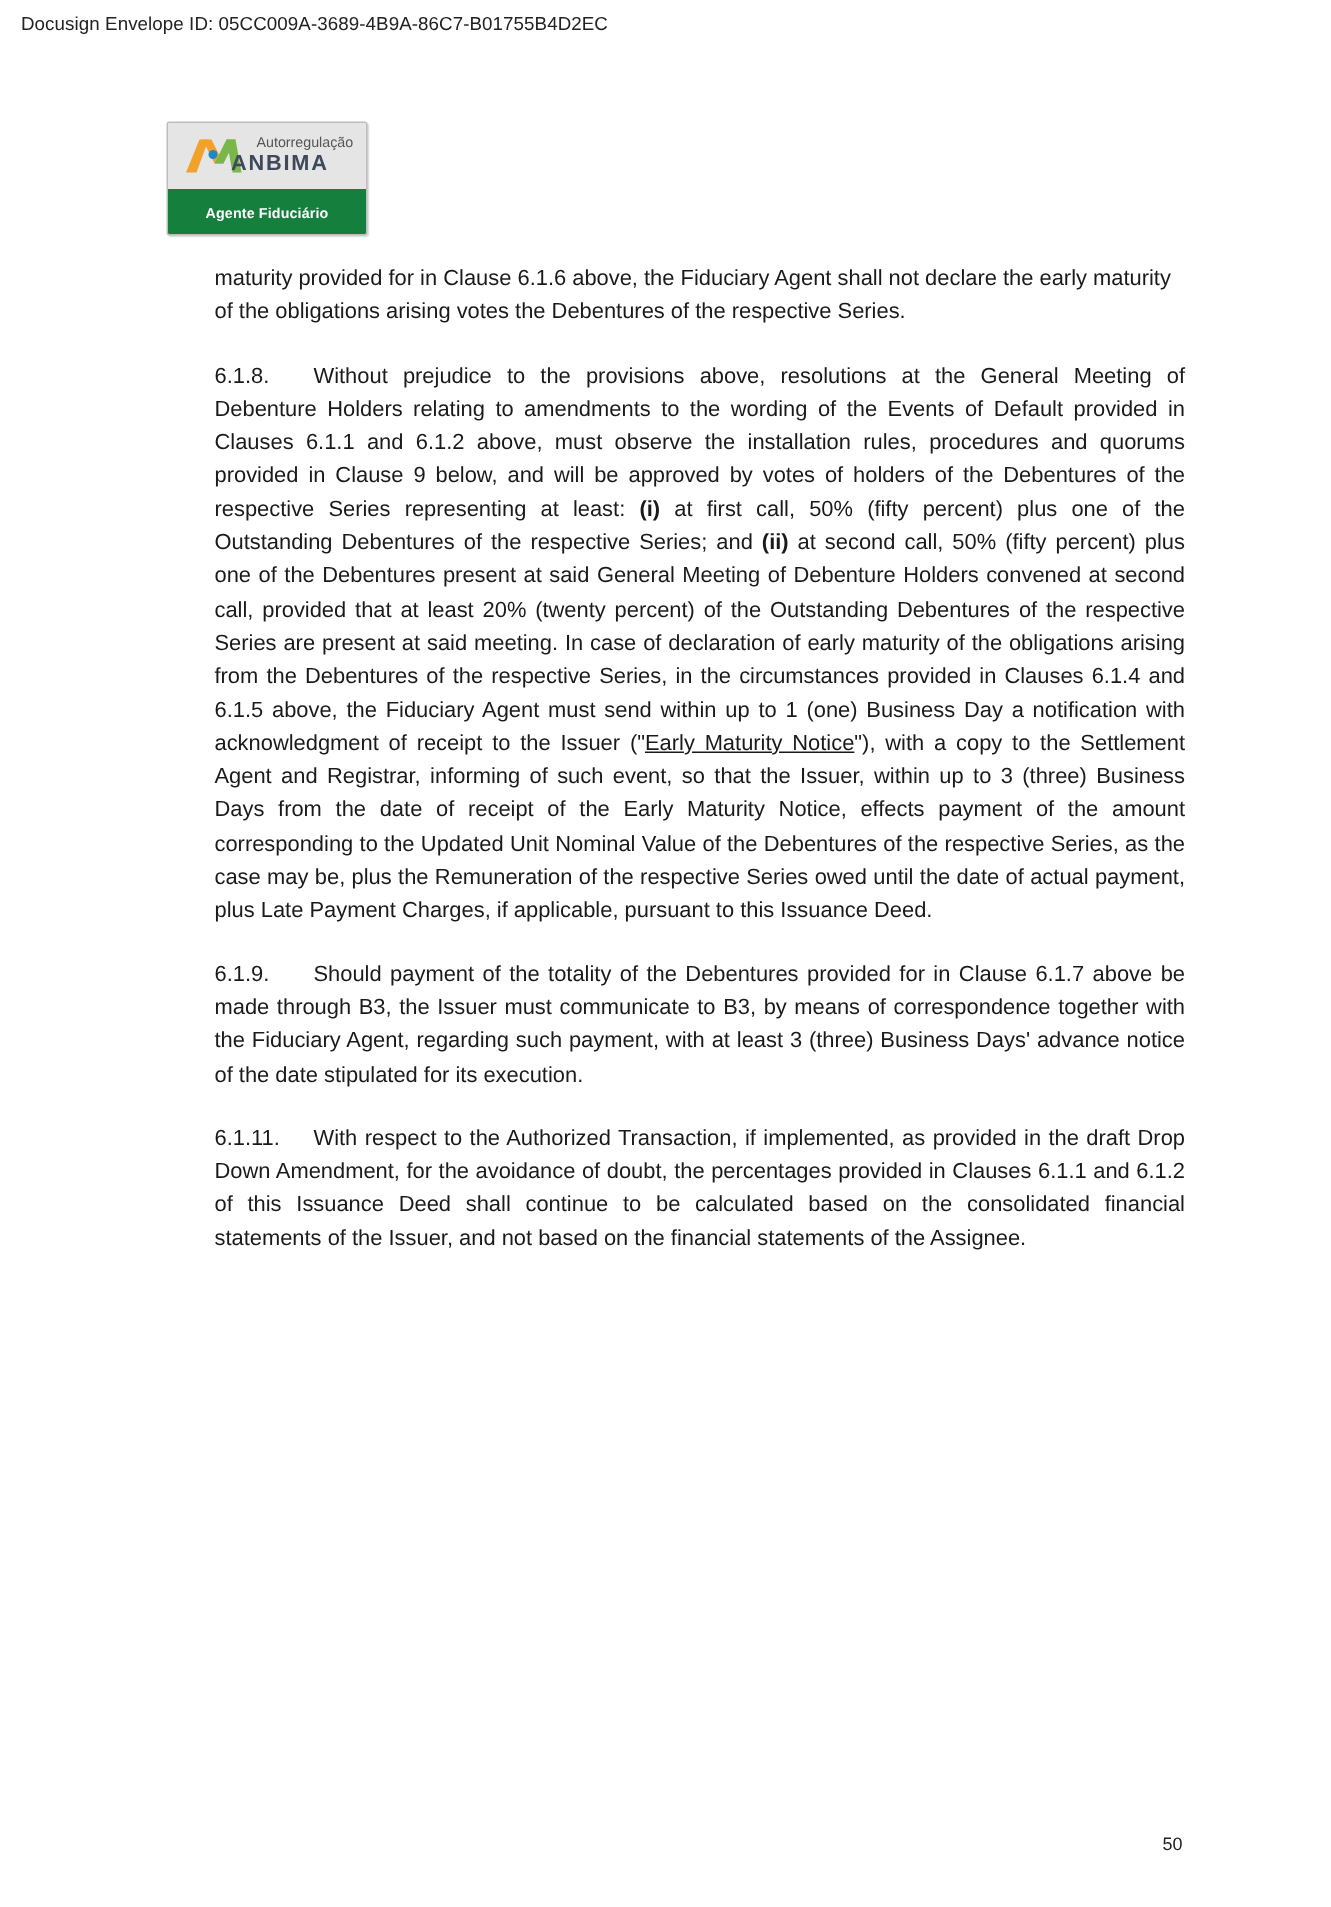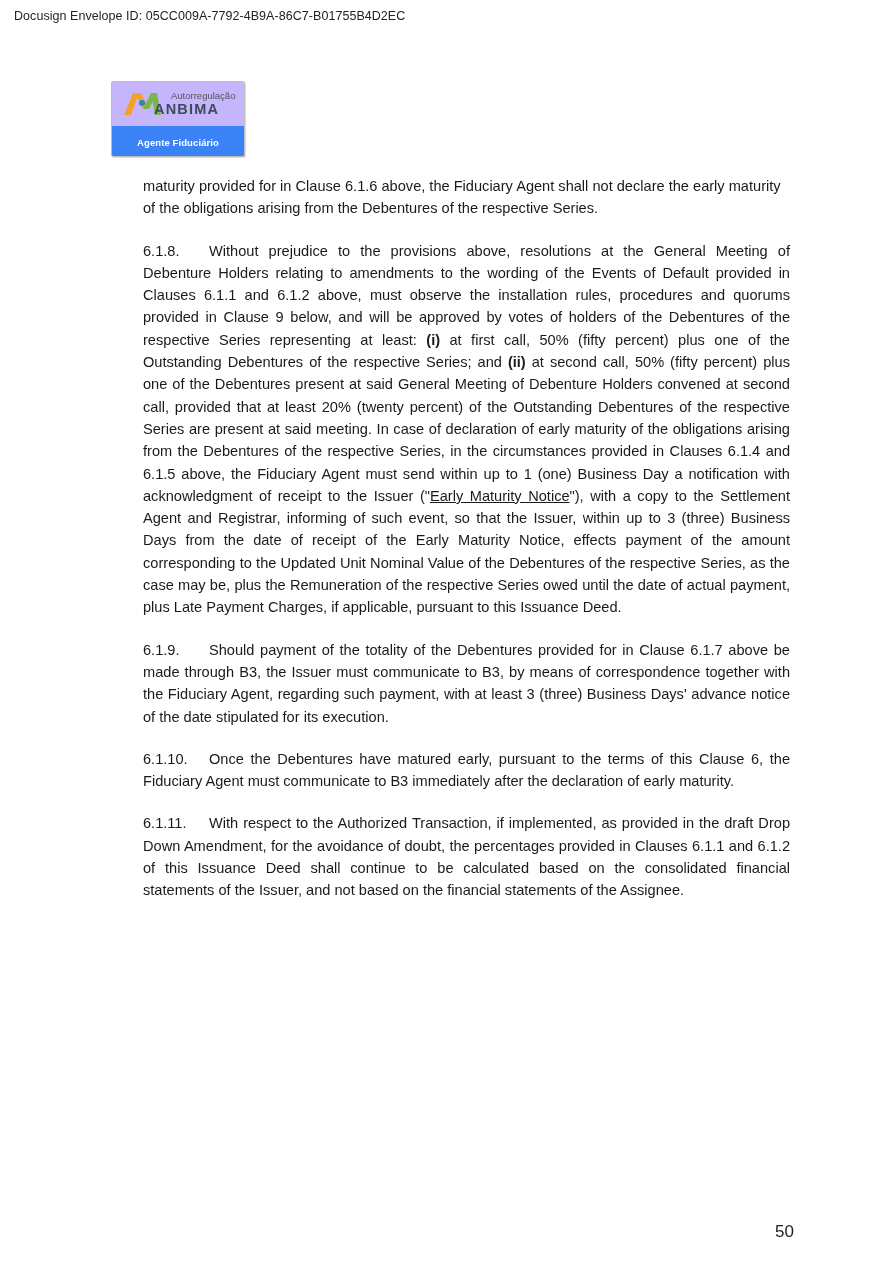--- a/index.html
+++ b/index.html
@@ -1,68 +1,65 @@
 <!DOCTYPE html>
 <html><head>
 <meta charset="utf-8">
 <style>
   html, body { margin: 0; padding: 0; background: #ffffff; }
   body { width: 887px; height: 1271px; position: relative; overflow: hidden; color: #1a1a1a; }
   .envelope { position: absolute; left: 14px; top: 9px; font-family: "Liberation Sans", sans-serif; font-size: 12.5px; color: #222; letter-spacing: 0.05px; }
   .logo { position: absolute; left: 111px; top: 81px; width: 134px; height: 76px; border: 1px solid #bdbdbd; border-radius: 2px; box-sizing: border-box; overflow: hidden; background: #fff; box-shadow: 1px 1px 1px rgba(0,0,0,0.15); }
-  .logo-top { position: absolute; left: 0; top: 0; width: 100%; height: 44px; background: #c4b5fd; }
+  .logo-top { position: absolute; left: 0; top: 0; width: 100%; height: 44px; background: #e5e5e5; }
   .logo-mark { position: absolute; left: 10px; top: 9px; width: 40px; height: 26px; }
   .logo-text1 { position: absolute; left: 59px; top: 8px; font-family: "Liberation Sans", sans-serif; font-size: 9.5px; color: #555; }
   .logo-text2 { position: absolute; left: 42px; top: 19px; font-family: "Liberation Sans", sans-serif; font-size: 14.5px; font-weight: bold; color: #3e4a5c; letter-spacing: 1.2px; }
-  .logo-bottom { position: absolute; left: 0; top: 44px; width: 100%; height: 32px; background: #3b82f6; display: flex; align-items: center; justify-content: center; }
+  .logo-bottom { position: absolute; left: 0; top: 44px; width: 100%; height: 32px; background: #15803d; display: flex; align-items: center; justify-content: center; }
   .logo-bottom span { font-family: "Liberation Sans", sans-serif; font-size: 9.5px; font-weight: bold; color: #fff; letter-spacing: 0.1px; }
   .content { position: absolute; left: 143px; top: 175px; width: 647px; font-family: "Liberation Sans", sans-serif; font-size: 14.6px; line-height: 22.3px; color: #1a1a1a; }
   .content p { margin: 0 0 20px 0; text-align: justify; }
   .content p.first { text-align: left; }
   .num { font-weight: normal; display: inline-block; min-width: 66px; }
   .num.wide { min-width: 66px; }
   b { font-weight: bold; }
   u { }
-  .page-num { position: absolute; left: 775px; top: 1222px; font-family: "Liberation Sans", sans-serif; font-size: 17px; color: #222; }
+  .page-num { position: absolute; left: 775px; top: 1222px; font-family: "Liberation Sans", sans-serif; font-size: 12px; color: #222; }
 </style>
 </head>
 <body>
 
-<div class="envelope">Docusign Envelope ID: 05CC009A-7792-4B9A-86C7-B01755B4D2EC</div>
+<div class="envelope">Docusign Envelope ID: 05CC009A-3689-4B9A-86C7-B01755B4D2EC</div>
 
 <div class="logo">
   <div class="logo-top">
     <svg class="logo-mark" viewBox="0 0 40 26">
       <polygon points="2,24 11,2 17,2 9,24" fill="#f2a22a"></polygon>
       <polygon points="13,2 19,2 27,18 21,18" fill="#f2a22a"></polygon>
       <polygon points="21,18 29,2 35,2 27,18" fill="#7ab648"></polygon>
       <polygon points="29,2 35,2 39,24 33,24" fill="#7ab648"></polygon>
       <circle cx="20" cy="12" r="3" fill="#1e88c8"></circle>
     </svg>
     <span class="logo-text1">Autorregulação</span>
     <span class="logo-text2">ANBIMA</span>
   </div>
   <div class="logo-bottom">
     <span>Agente Fiduciário</span>
   </div>
 </div>
 
 <div class="content">
-  <p class="first">maturity provided for in Clause 6.1.6 above, the Fiduciary  Agent shall not declare the early maturity of the obligations arising from the Debentures of the respective Series.</p>
+  <p class="first">maturity provided for in Clause 6.1.6 above, the Fiduciary  Agent shall not declare the early maturity of the obligations arising votes the Debentures of the respective Series.</p>
 
   <p>
     <span class="num">6.1.8.</span><span>Without prejudice to the provisions above, resolutions at the General Meeting of Debenture Holders relating to amendments to the wording of the Events of Default provided in Clauses 6.1.1 and 6.1.2 above, must observe the installation rules, procedures and quorums provided in Clause 9 below, and will be approved by votes of holders of the Debentures of the respective Series representing at least: </span><b>(i)</b><span> at first call, 50% (fifty percent) plus one of the Outstanding Debentures of the respective Series; and </span><b>(ii)</b><span> at second call, 50% (fifty percent) plus one of the Debentures present at said General Meeting of Debenture Holders convened at second call, provided that at least 20% (twenty percent) of the Outstanding Debentures of the respective Series are present at said meeting. In case of declaration of early maturity of the obligations arising from the Debentures of the respective Series, in the circumstances provided in Clauses 6.1.4 and 6.1.5 above, the Fiduciary Agent must send within up to 1 (one) Business Day a notification with acknowledgment of receipt to the Issuer ("</span><u>Early Maturity Notice</u><span>"), with a copy to the Settlement Agent and Registrar, informing of such event, so that the Issuer, within up to 3 (three) Business Days from the date of receipt of the Early Maturity Notice, effects payment of the amount corresponding to the Updated Unit Nominal Value of the Debentures of the respective Series, as the case may be, plus the Remuneration of the respective Series owed until the date of actual payment, plus Late Payment Charges, if applicable, pursuant to this Issuance Deed.</span>
   </p>
 
   <p>
     <span class="num">6.1.9.</span><span>Should payment of the totality of the Debentures provided for in Clause 6.1.7 above be made through B3, the Issuer must communicate to B3, by means of correspondence together with the Fiduciary Agent, regarding such payment, with at least 3 (three) Business Days' advance notice of the date stipulated for its execution.</span>
   </p>
 
-  <p>
-    <span class="num wide">6.1.10.</span><span>Once the Debentures have matured early, pursuant to the terms of this Clause 6, the Fiduciary Agent must communicate to B3 immediately after the declaration of early maturity.</span>
-  </p>
 
   <p>
     <span class="num wide">6.1.11.</span><span>With respect to the Authorized Transaction, if implemented, as provided in the draft Drop Down Amendment, for the avoidance of doubt, the percentages provided in Clauses 6.1.1 and 6.1.2 of this Issuance Deed shall continue to be calculated based on the consolidated financial statements of the Issuer, and not based on the financial statements of the Assignee.</span>
   </p>
 </div>
 
 <div class="page-num">50</div>
 
 </body></html>

